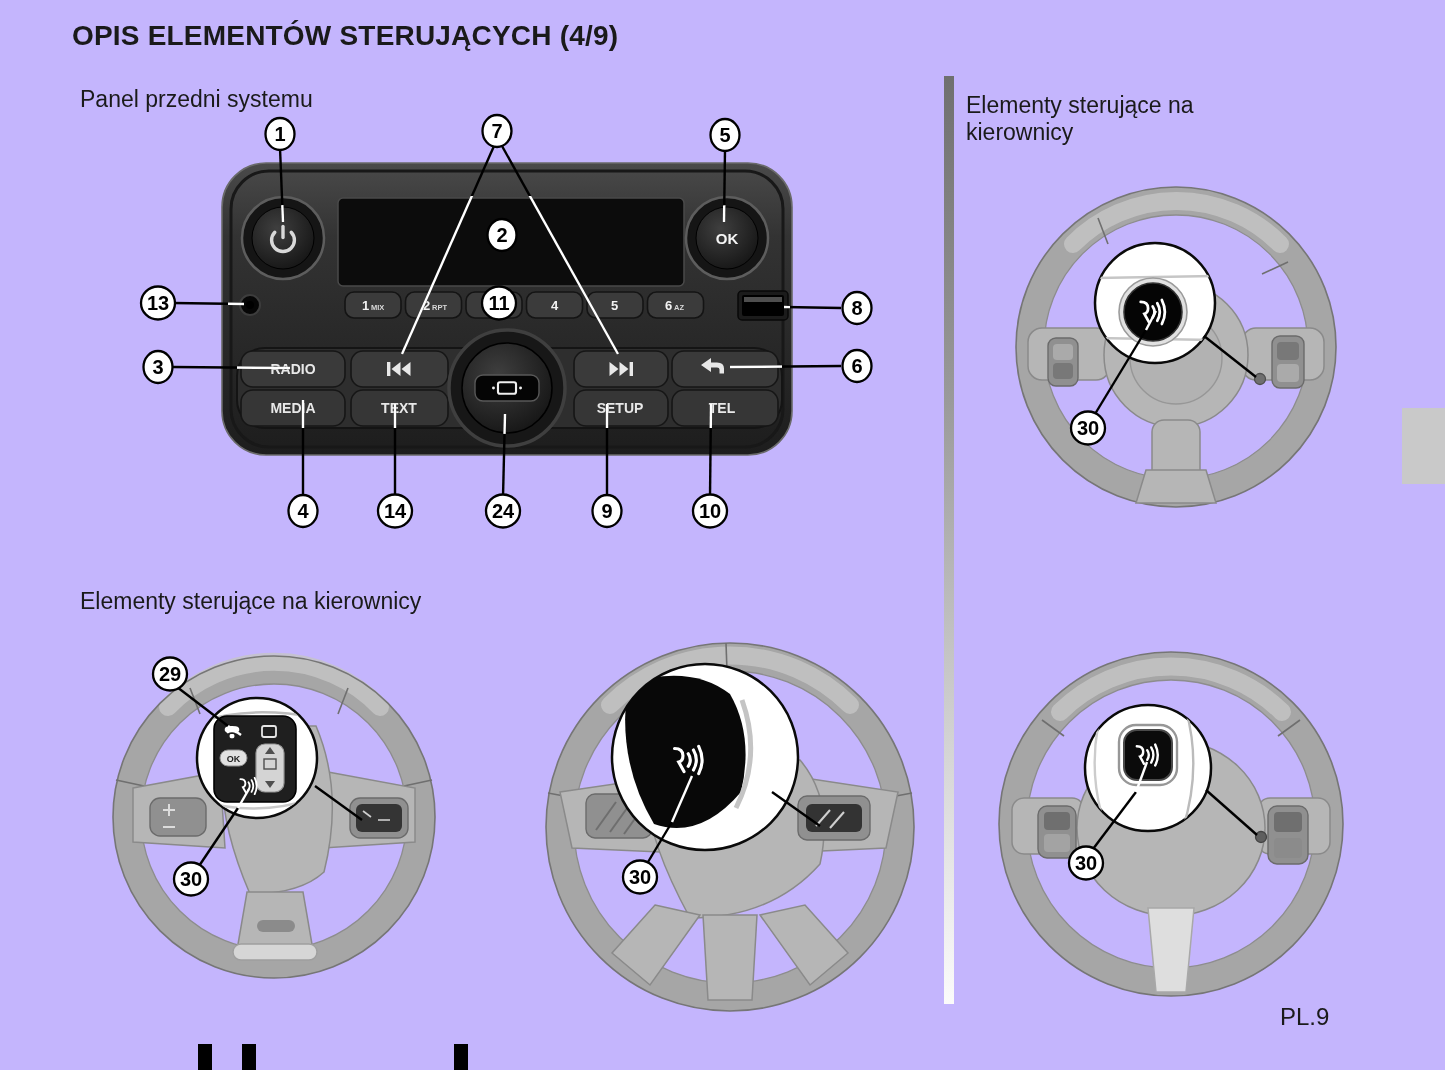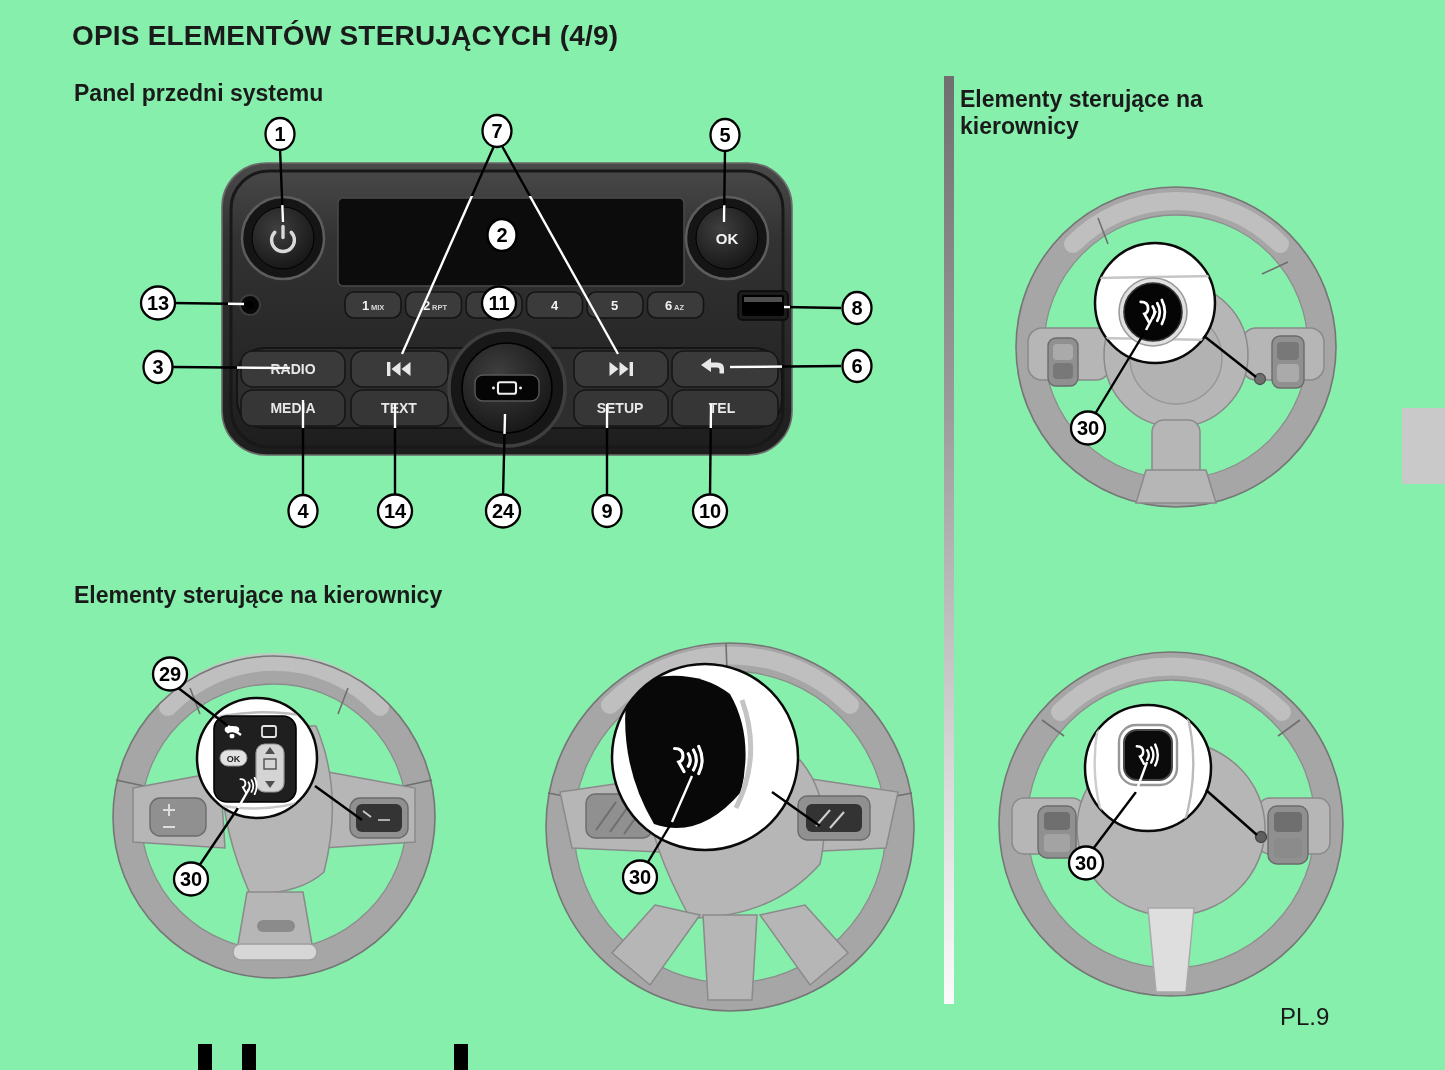--- a/index.html
+++ b/index.html
@@ -1,19 +1,19 @@
 <!DOCTYPE html>
 <html><head>
 <meta charset="utf-8">
 <style>
   html,body{margin:0;padding:0;background:#ffffff;}
-  .page{position:relative;width:1445px;height:1070px;background:#86efac;overflow:hidden;
+  .page{position:relative;width:1445px;height:1070px;background:#c4b5fd;overflow:hidden;
         font-family:"Liberation Sans",sans-serif;color:#1a1a1a;}
   .h-main{position:absolute;left:72px;top:20px;margin:0;font-size:28px;font-weight:bold;letter-spacing:.2px;}
-  .h-sub{position:absolute;margin:2px;font-size:23px;font-weight:bold;}
+  .h-sub{position:absolute;margin:8px;font-size:23px;font-weight:normal;}
   .h-front{left:72px;top:78px;}
   .h-right{left:958px;top:84px;width:275px;line-height:1.18;}
   .h-bottom{left:72px;top:580px;}
   .accent-bar{position:absolute;left:944px;top:76px;width:10px;height:928px;
       background:linear-gradient(#6f6f6f,#9a9a9a 35%,#d8d8d8 75%,#fbfbfb);}
   .side-tab{position:absolute;left:1402px;top:408px;width:43px;height:76px;background:#c9c9c9;}
   .page-num{position:absolute;left:1280px;top:1003px;width:130px;text-align:left;font-size:24px;}
   svg text{font-family:"Liberation Sans",sans-serif;}
   .co ellipse{fill:#ffffff;stroke:#000;stroke-width:2.3;}
   .co text{font-size:20px;font-weight:bold;fill:#000;text-anchor:middle;}

